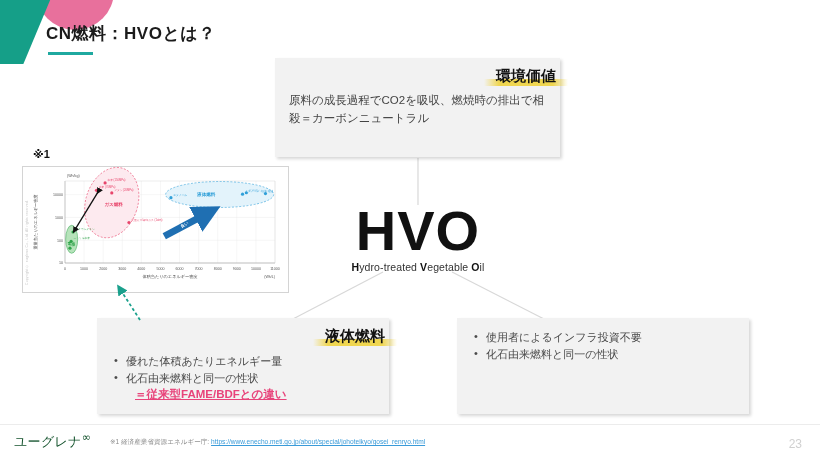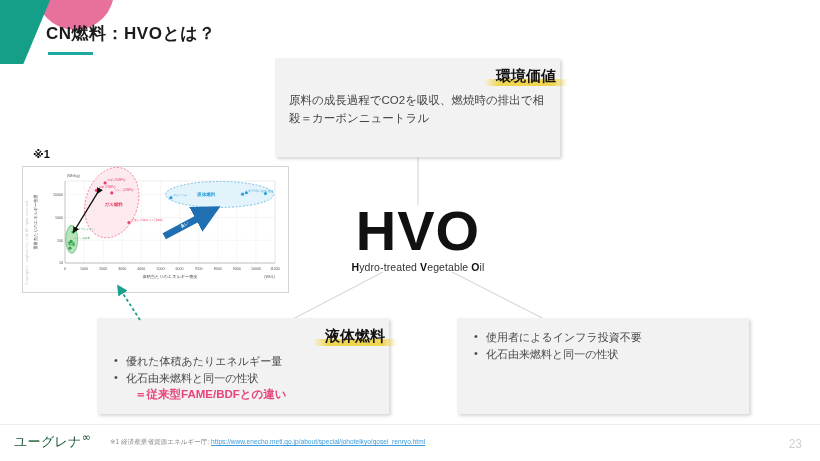--- a/index.html
+++ b/index.html
@@ -62,21 +62,21 @@
   .bullets{list-style:none;margin:0;padding:0;}
   .bullets li{
     font-size:11px;color:#4a4a4a;line-height:1.5;
     padding-left:13px;position:relative;
   }
   .bullets li::before{
     content:"•";position:absolute;left:1px;top:-1px;color:#4a4a4a;
   }
   .sub-note{
     font-size:11.5px;color:#e8437a;font-weight:bold;
-    padding-left:22px;line-height:1.5;
+    padding-left:22px;line-height:1.5;text-decoration:underline;
   }
 
   #box-env{left:275px;top:58px;width:285px;height:99px;}
   #box-liquid{left:97px;top:318px;width:292px;height:96px;}
   #box-dropin{left:457px;top:318px;width:292px;height:96px;}
 
   
   .hvo-wrap{position:absolute;left:272px;top:204px;width:292px;text-align:center;z-index:5;}
   .hvo-main{font-size:56px;font-weight:bold;color:#111;line-height:.95;letter-spacing:1px;}
   .hvo-sub{font-size:10.5px;color:#333;margin-top:4px;letter-spacing:.1px;}

